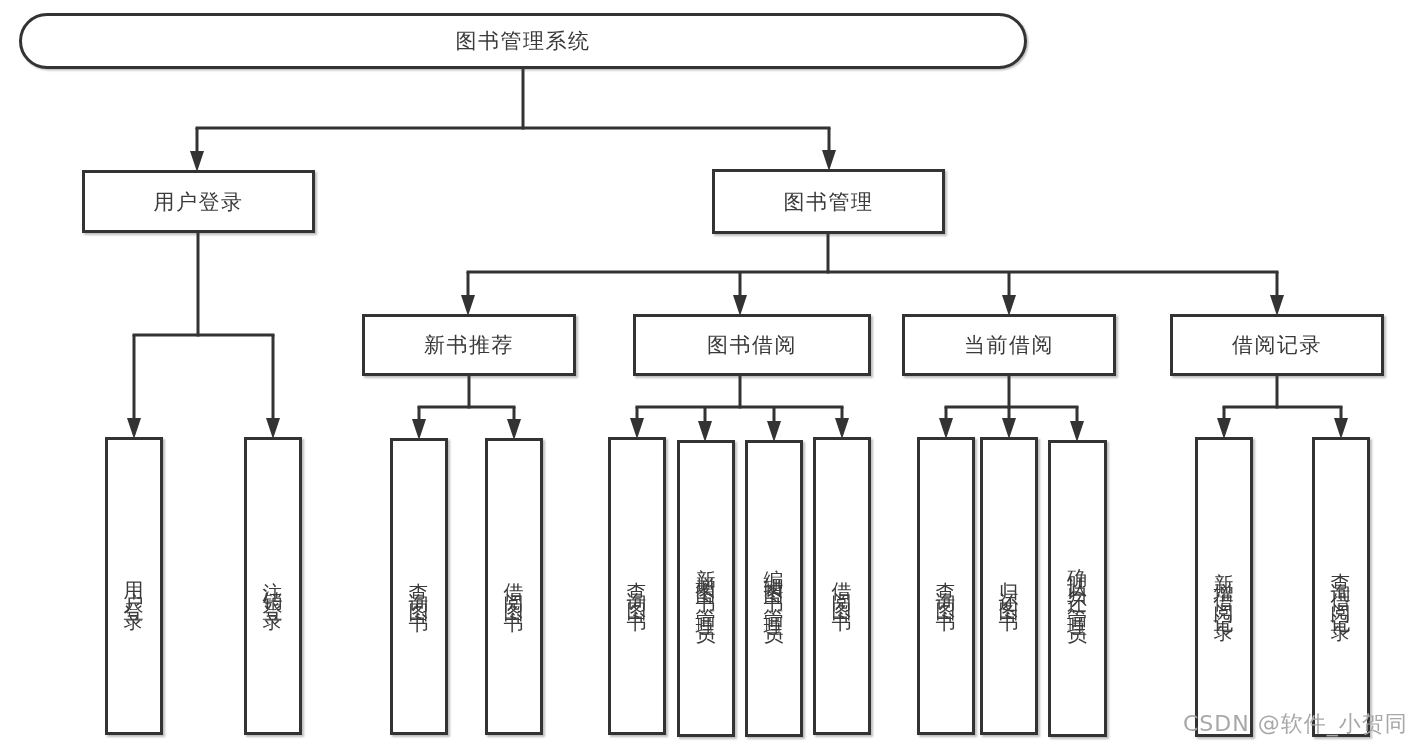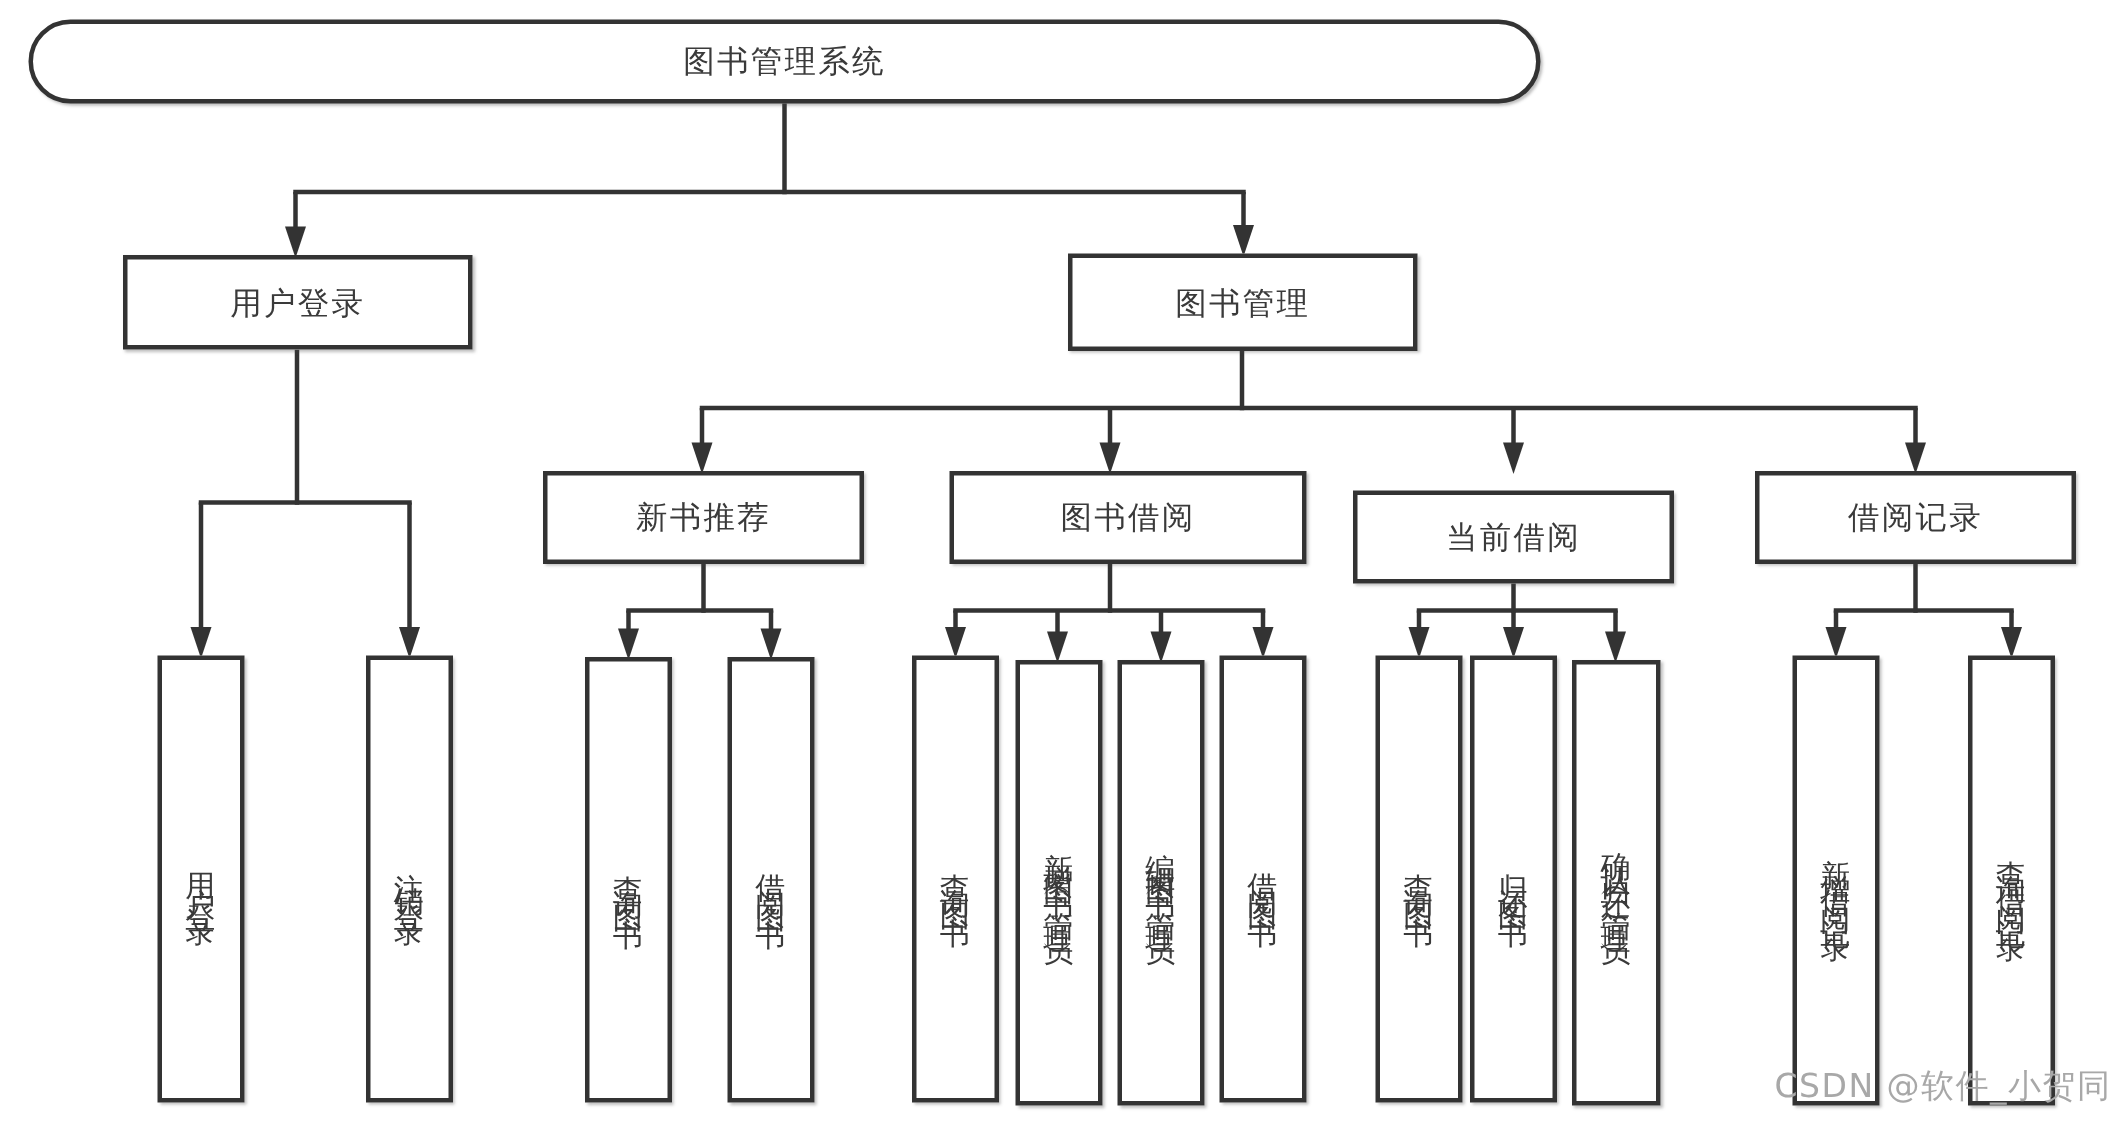--- a/index.html
+++ b/index.html
@@ -113,21 +113,21 @@
     </g>
   </svg>
 
   <div class="node hnode" style="left:19px; top:13px; width:1008px; height:56px;border-radius:28px;">图书管理系统</div>
 
   <div class="node hnode" style="left:82px; top:170px; width:233px; height:63px;">用户登录</div>
   <div class="node hnode" style="left:362px; top:314px; width:214px; height:62px;">新书推荐</div>
 
   <div class="node hnode" style="left:712px; top:169px; width:233px; height:65px;">图书管理</div>
   <div class="node hnode" style="left:633px; top:314px; width:238px; height:62px;">图书借阅</div>
-  <div class="node hnode" style="left:902px; top:327px; width:214px; height:62px;">当前借阅</div>
+  <div class="node hnode" style="left:902px; top:314px; width:214px; height:62px;">当前借阅</div>
   <div class="node hnode" style="left:1170px; top:314px; width:214px; height:62px;text-align:right;">借阅记录</div>
 
   <div class="node vnode" style="left:105px; top:437px; width:58px; height:298px;">用户登录</div>
   <div class="node vnode" style="left:244px; top:437px; width:58px; height:298px;">注销登录</div>
 
   <div class="node vnode" style="left:390px; top:438px; width:58px; height:297px;">查询图书</div>
   <div class="node vnode" style="left:485px; top:438px; width:58px; height:297px;">借阅图书</div>
 
   <div class="node vnode" style="left:608px; top:437px; width:58px; height:298px;">查询图书</div>
   <div class="node vnode long" style="left:677px; top:440px; width:58px; height:297px;">新增图书（管理员）</div>

